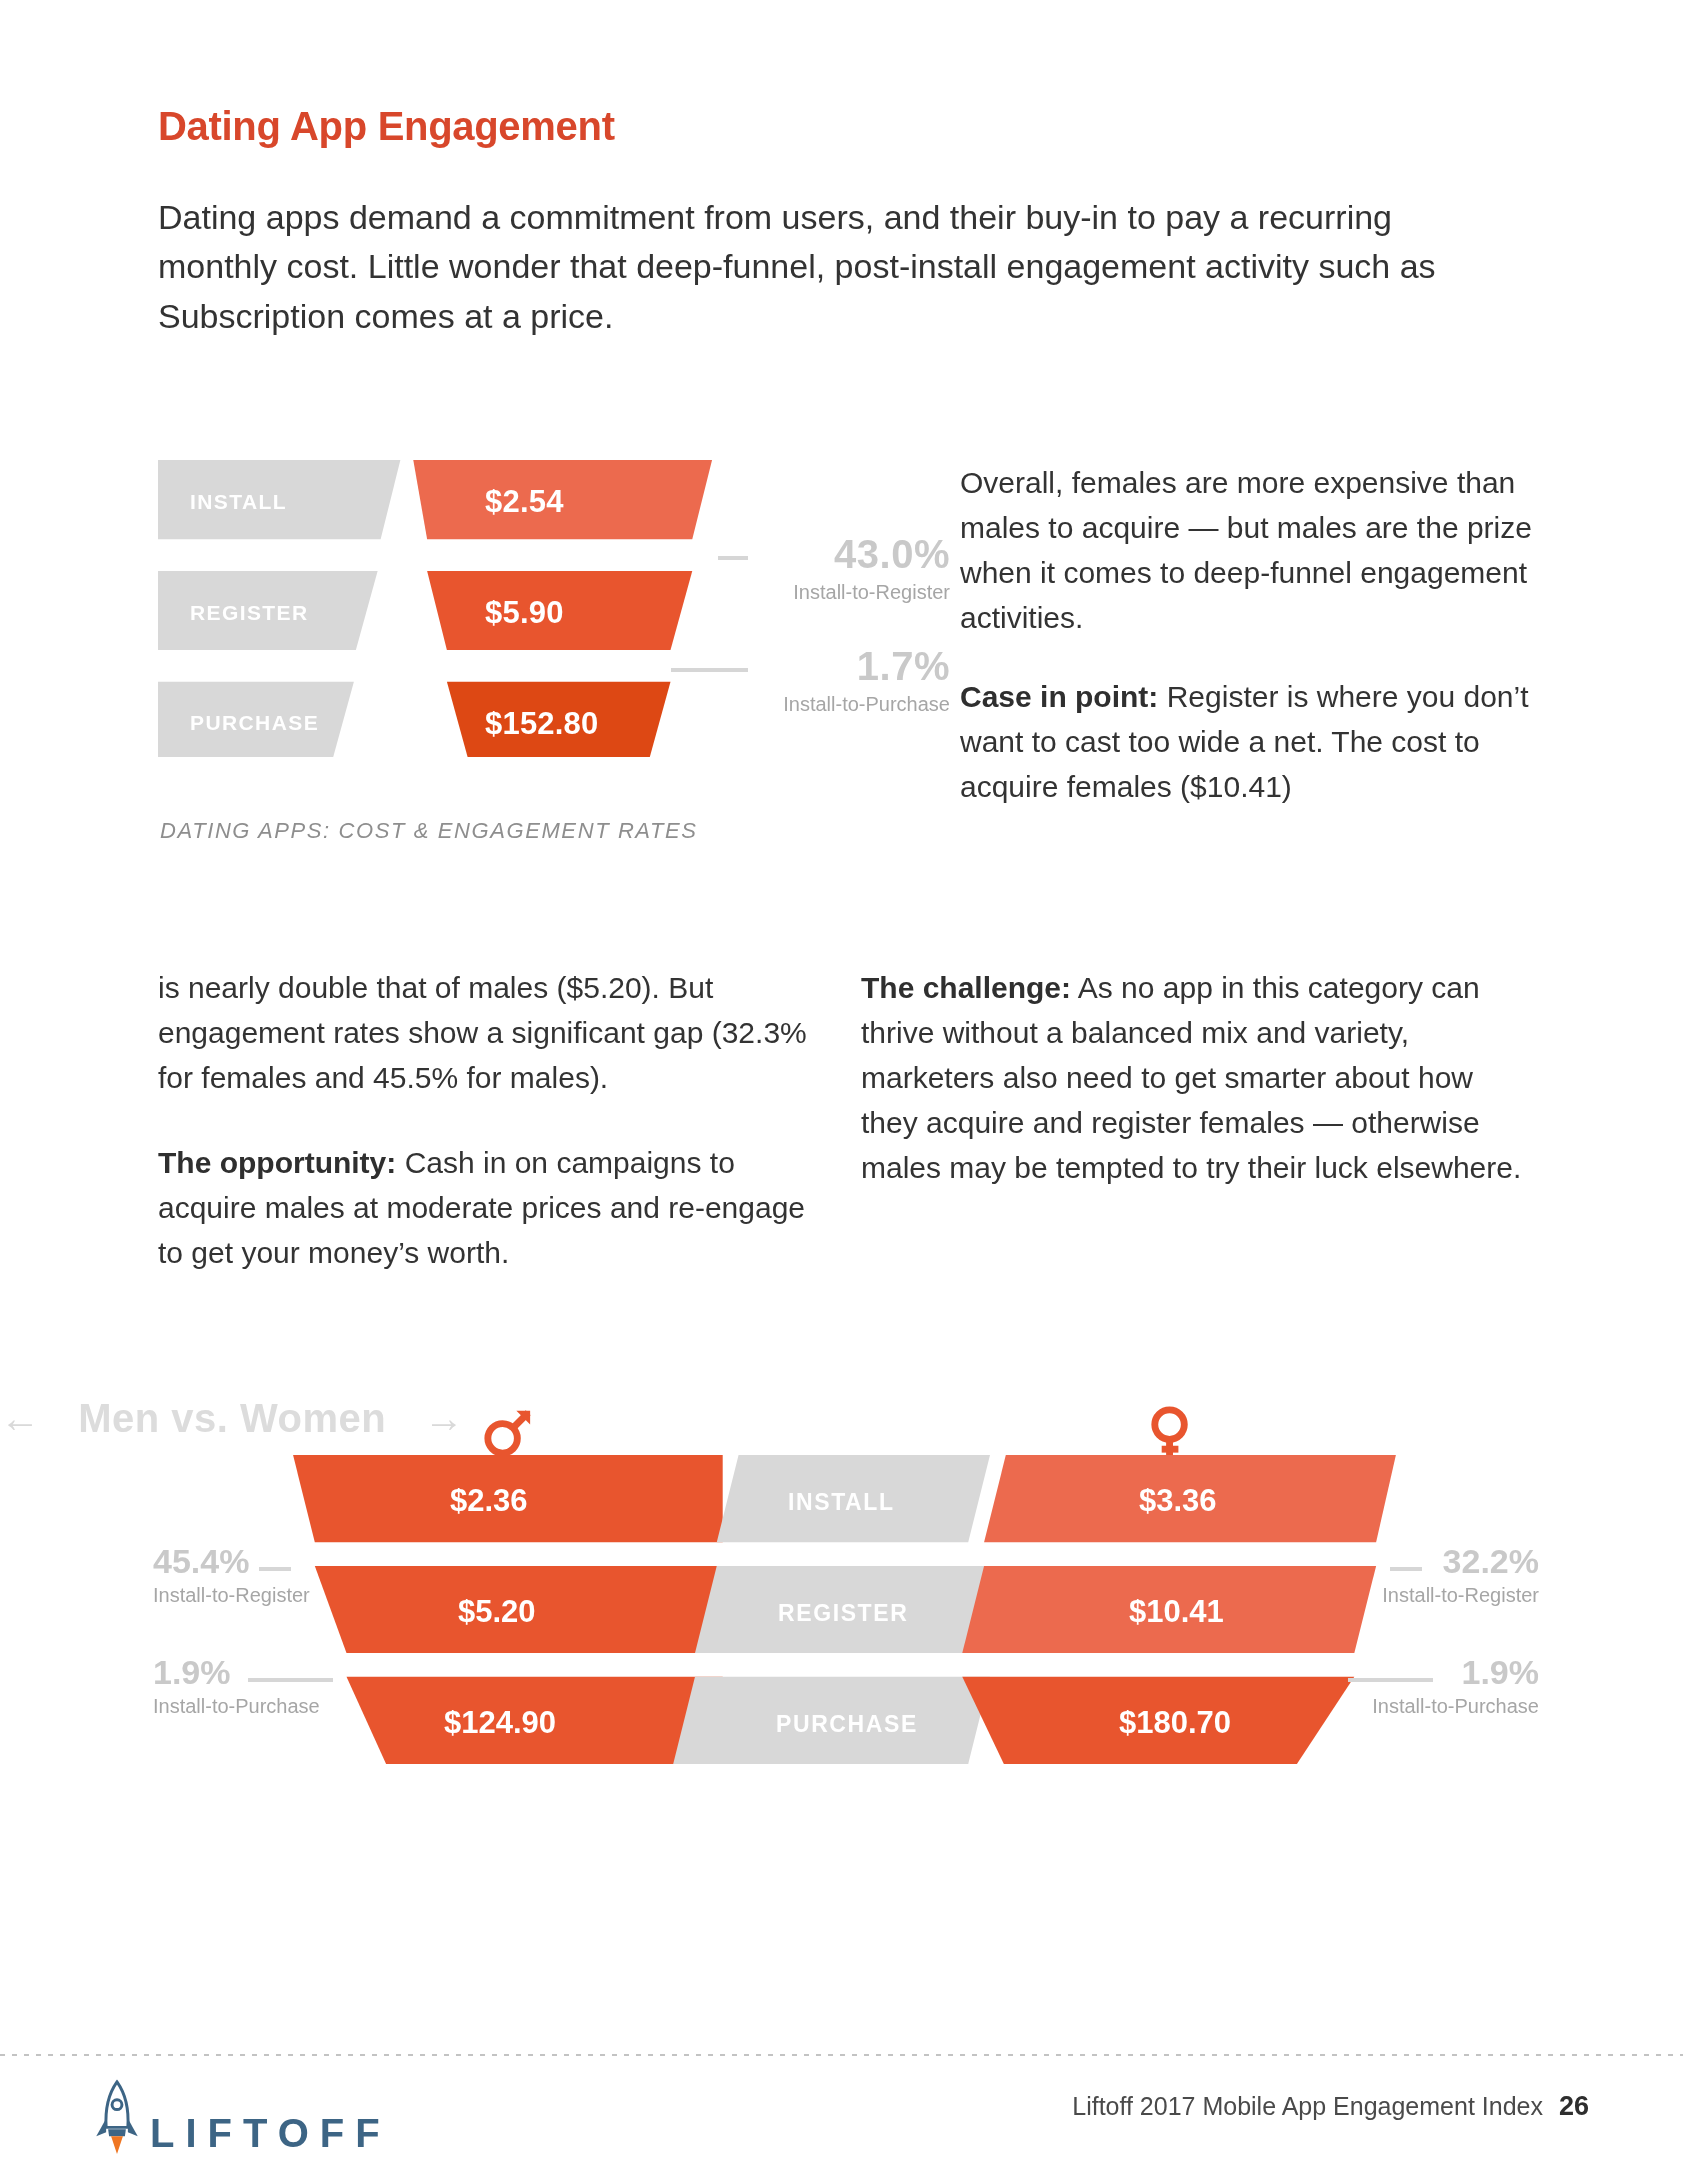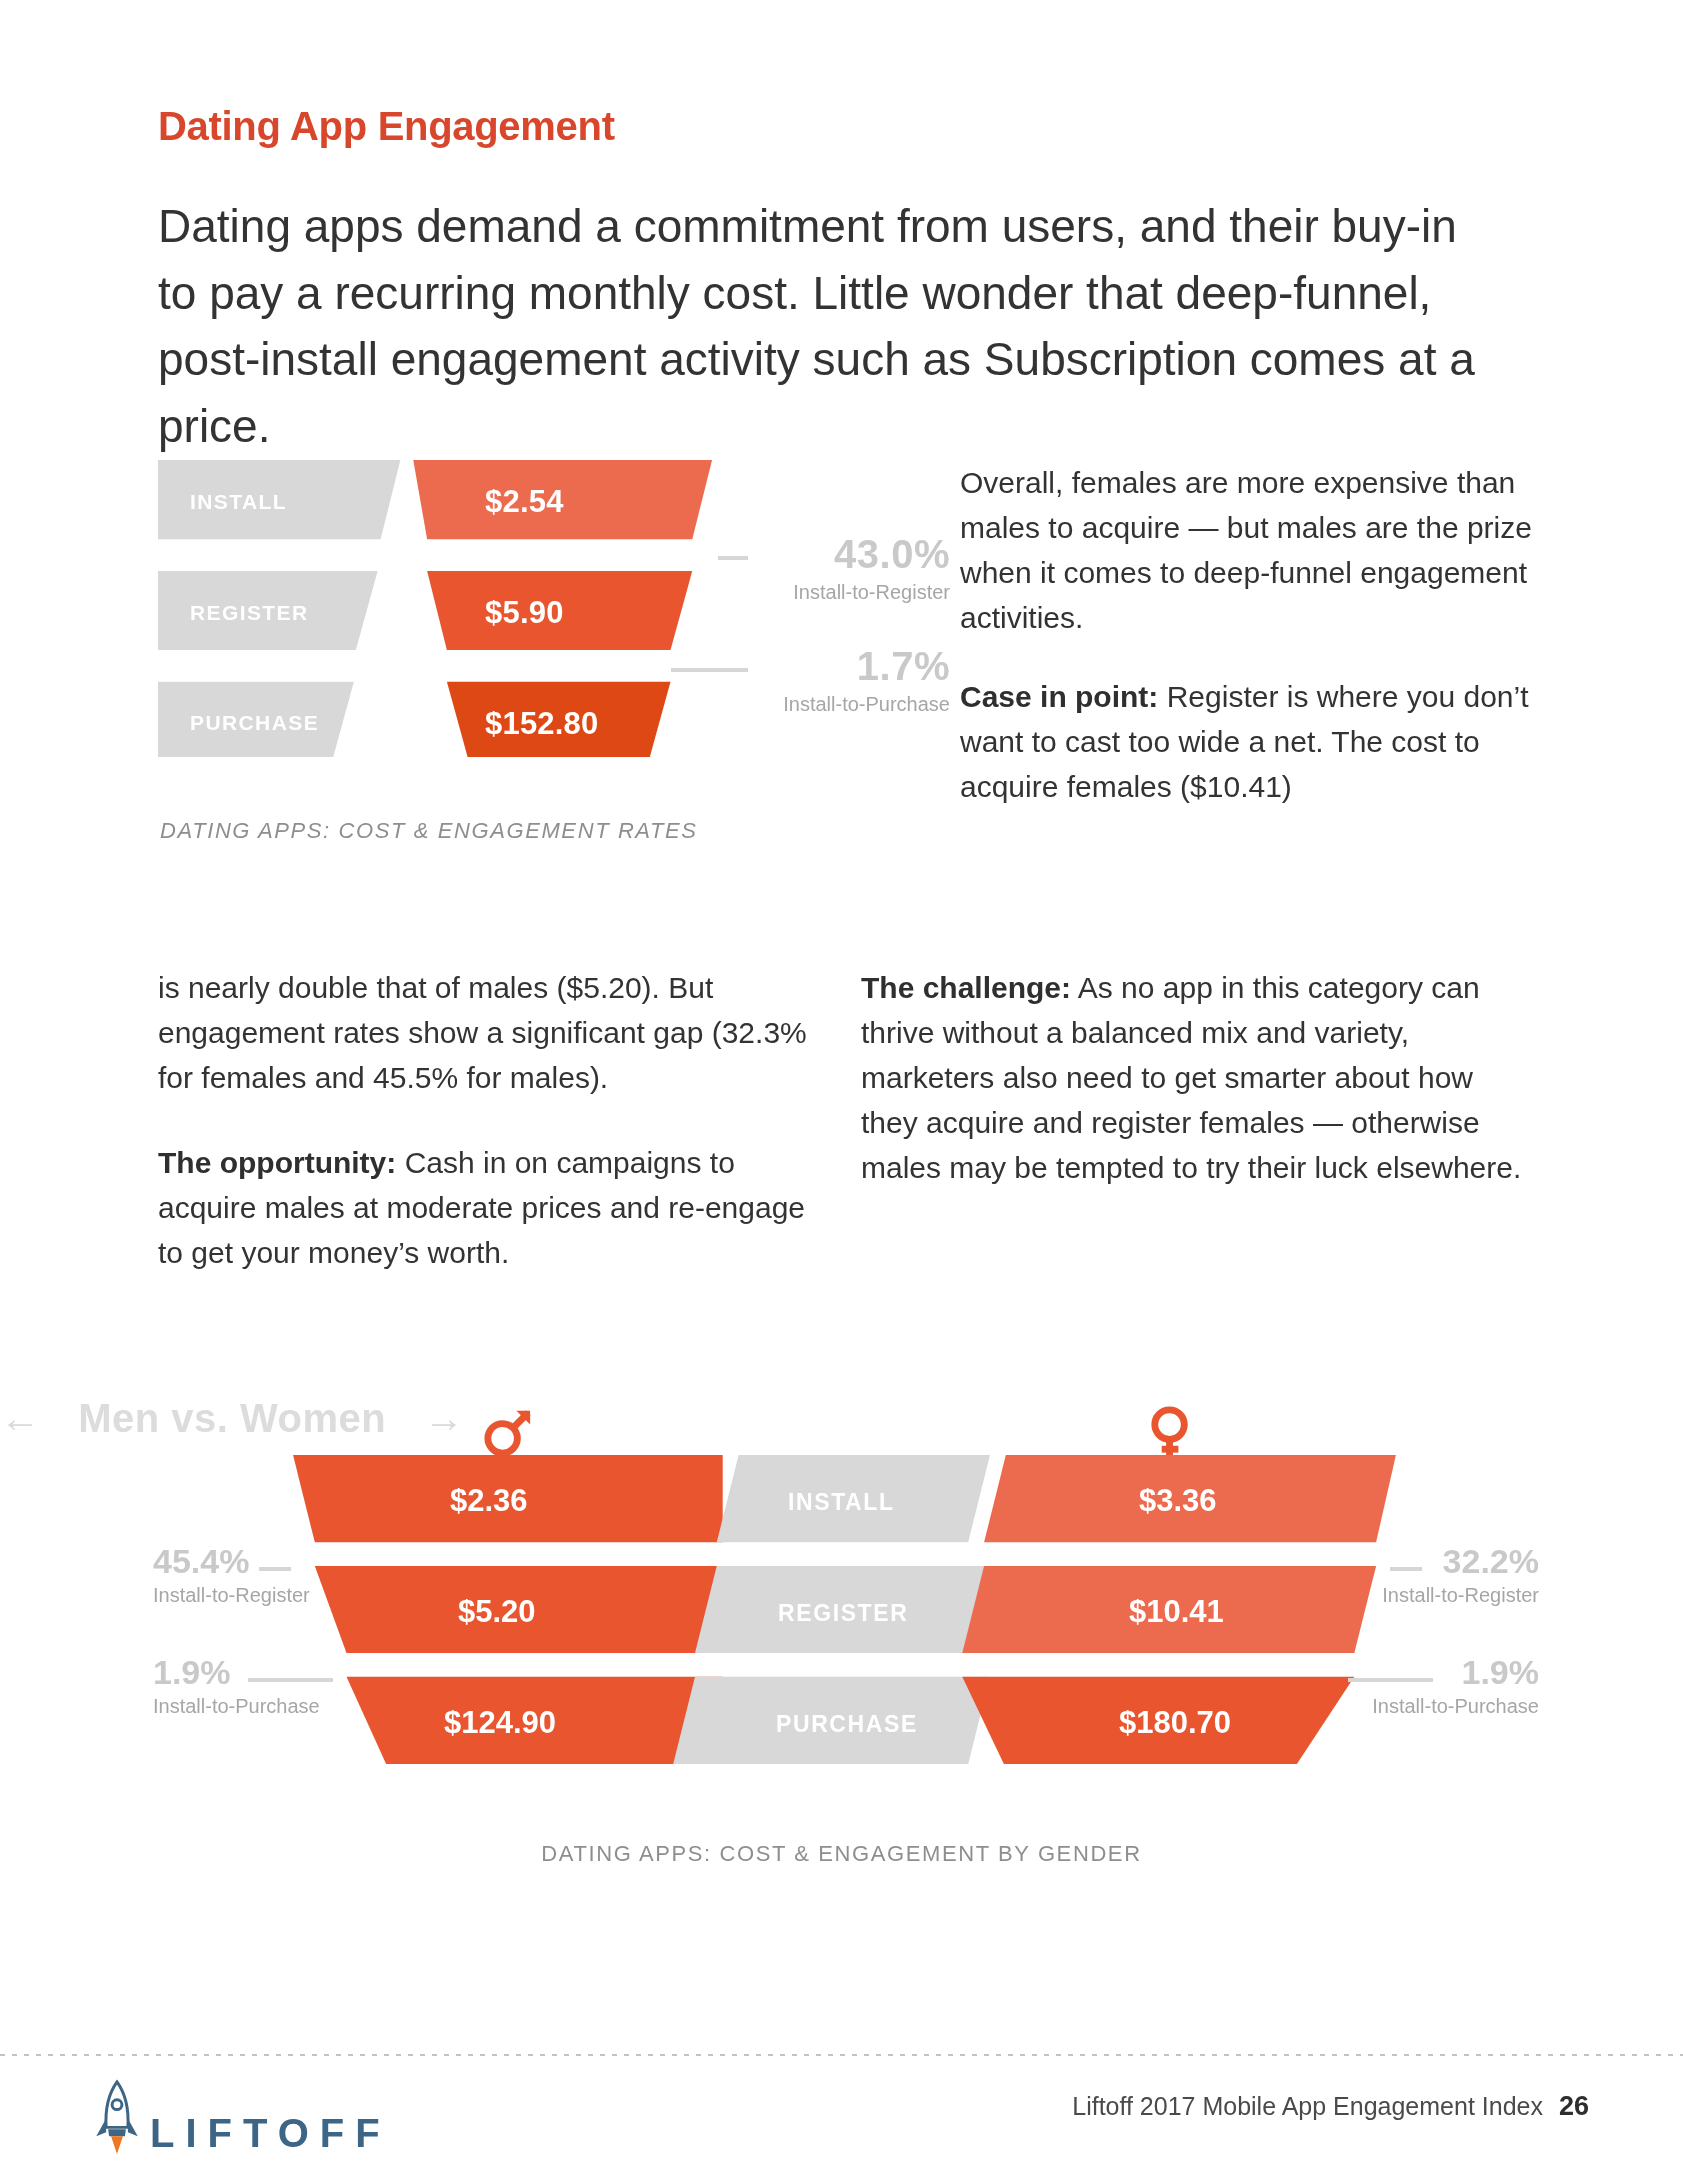--- a/index.html
+++ b/index.html
@@ -14,21 +14,21 @@
   .page{position:absolute;inset:0;}
 
   
   .h1{
     position:absolute;left:158px;top:104px;
     font-size:40px;font-weight:bold;color:#d8472b;
     letter-spacing:-0.3px;
   }
   .intro{
     position:absolute;left:158px;top:193px;width:1327px;
-    font-size:46px;line-height:1.45;color:#333333;font-weight:300;
+    font-size:34px;line-height:1.45;color:#333333;font-weight:300;
   }
 
   
   .funnel1{position:absolute;left:158px;top:460px;width:634px;height:287px;}
   .f1-svg{position:absolute;left:0;top:0;}
   .f1-label{
     position:absolute;color:#ffffff;font-size:21px;font-weight:bold;
     letter-spacing:1.4px;
   }
   .f1-val{
@@ -216,21 +216,20 @@
 
     <div class="tick" style="left:1390px;top:181px;width:32px;"></div>
     <div class="g2-pct" style="left:1430px;top:156px;width:109px;text-align:right;">32.2%</div>
     <div class="g2-sub" style="left:1331px;top:198px;width:208px;text-align:right;">Install-to-Register</div>
 
     <div class="tick" style="left:1348px;top:292px;width:85px;"></div>
     <div class="g2-pct" style="left:1430px;top:267px;width:109px;text-align:right;">1.9%</div>
     <div class="g2-sub" style="left:1331px;top:309px;width:208px;text-align:right;">Install-to-Purchase</div>
   </div>
 
-  <div class="cap" style="left:0;right:0;top:1841px;text-align:center;">DATING APPS: COST &amp; ENGAGEMENT BY GENDER</div>
 
   <div class="rule"></div>
 
   <div class="logo">
     <svg width="46" height="77" viewBox="0 0 46 78">
       <path d="M23 3 C33 17 35 33 34 49 L12 49 C11 33 13 17 23 3 Z" fill="#ffffff" stroke="#3d6585" stroke-width="3"></path>
       <circle cx="23" cy="26" r="5" fill="#ffffff" stroke="#3d6585" stroke-width="3"></circle>
       <path d="M12 40 L2 58 L12 54 Z" fill="#3d6585"></path>
       <path d="M34 40 L44 58 L34 54 Z" fill="#3d6585"></path>
       <path d="M14 51 L32 51 L31 58 L15 58 Z" fill="#3d6585"></path>

